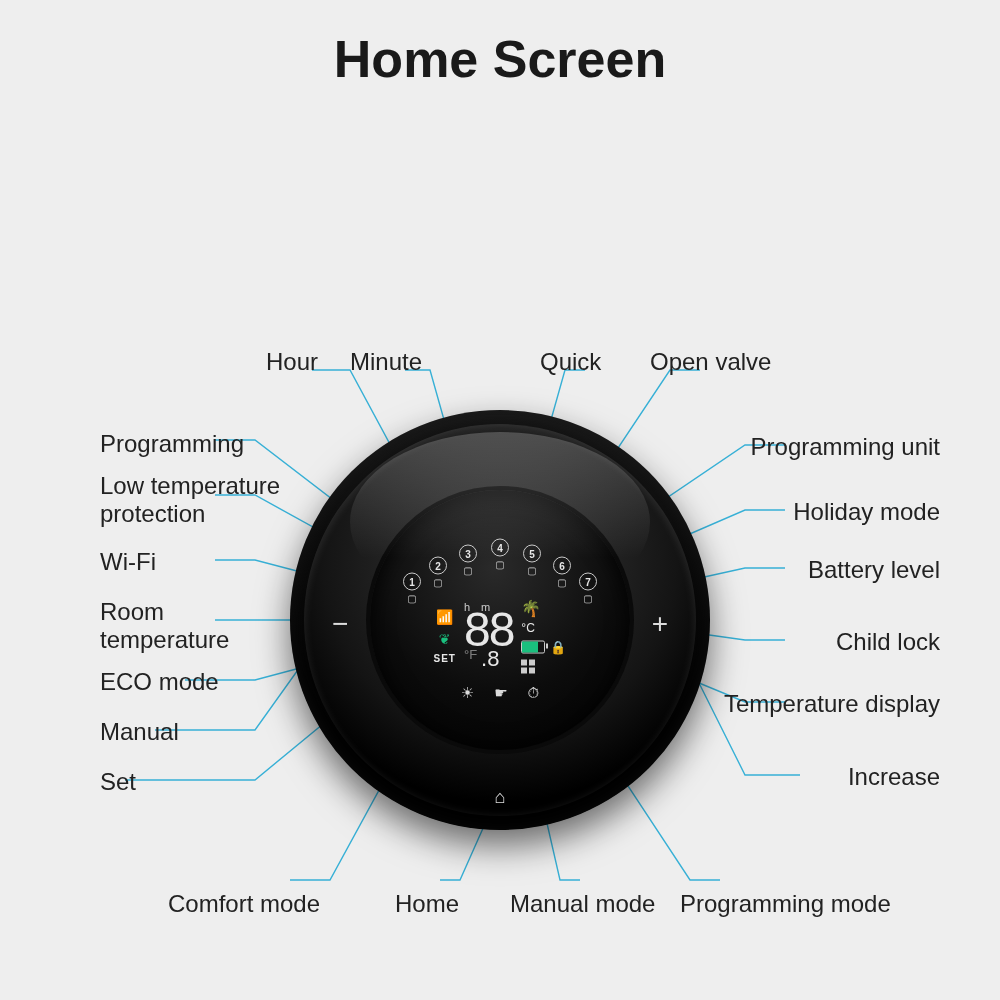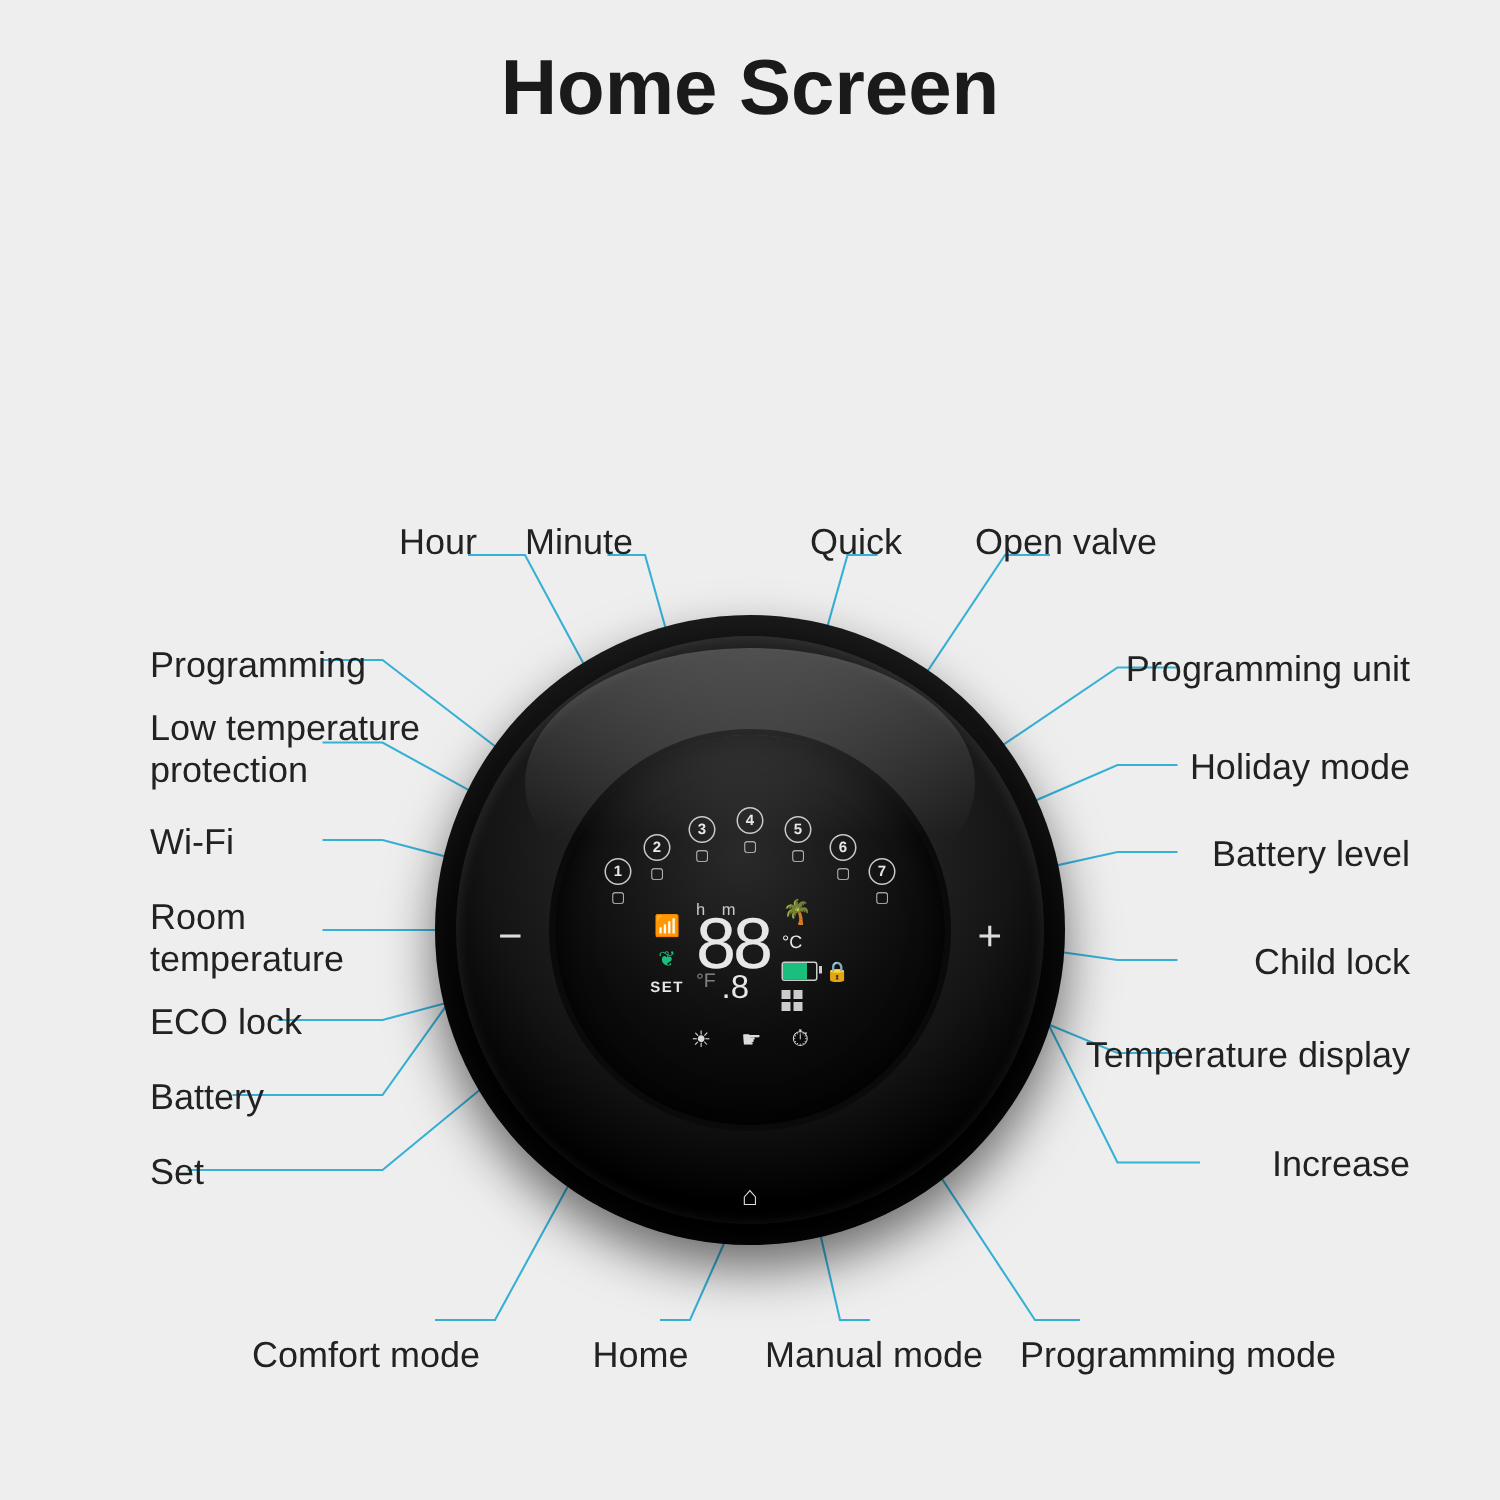--- a/index.html
+++ b/index.html
@@ -148,22 +148,22 @@
   <div class="labels">
     <span style="left:266px;top:348px">Hour</span>
     <span style="left:350px;top:348px">Minute</span>
     <span style="left:540px;top:348px">Quick</span>
     <span style="left:650px;top:348px">Open valve</span>
 
     <span style="left:100px;top:430px">Programming</span>
     <span style="left:100px;top:472px;line-height:1.15">Low temperature<br>protection</span>
     <span style="left:100px;top:548px">Wi-Fi</span>
     <span style="left:100px;top:598px;line-height:1.15">Room<br>temperature</span>
-    <span style="left:100px;top:668px">ECO lock</span>
-    <span style="left:100px;top:718px">Battery</span>
+    <span style="left:100px;top:668px">ECO mode</span>
+    <span style="left:100px;top:718px">Manual</span>
     <span style="left:100px;top:768px">Set</span>
 
     <span style="right:60px;top:433px;text-align:left">Programming unit</span>
     <span style="right:60px;top:498px">Holiday mode</span>
     <span style="right:60px;top:556px">Battery level</span>
     <span style="right:60px;top:628px">Child lock</span>
     <span style="right:60px;top:690px">Temperature display</span>
     <span style="right:60px;top:763px">Increase</span>
 
     <span style="left:168px;top:890px">Comfort  mode</span>

